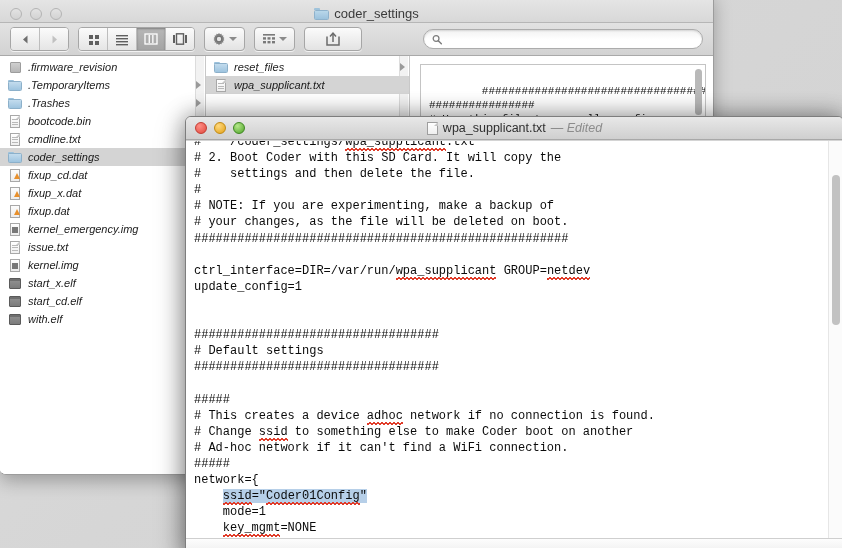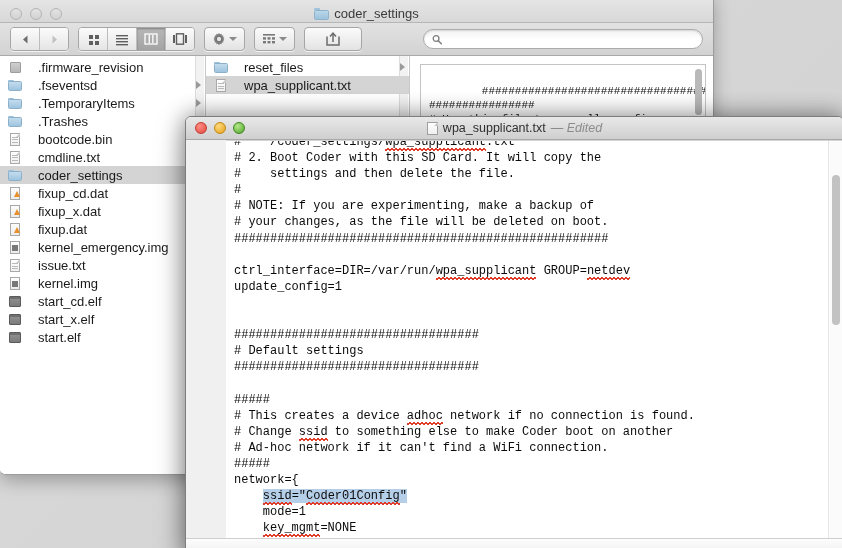--- a/index.html
+++ b/index.html
@@ -190,25 +190,26 @@
   }
   #col1 { width: 206px; padding-top: 2px; }
   #col2 { width: 204px; padding-top: 2px; }
   #col3 { width: 302px; padding: 8px 6px 6px 10px; border-right: none; }
 
   .frow {
     height: 18px;
     display: flex;
     align-items: center;
     padding: 0 4px 0 8px;
-    gap: 16px;
-    font-size: 13px;
+    gap: 6px;
+    font-size: 11px;
     color: #1a1a1a;
     position: relative;
     white-space: nowrap;
+    font-style: italic;
   }
   .frow.sel-inactive { background: #d4d4d4; }
   .frow .disc {
     margin-left: auto;
     width: 0; height: 0;
     border-top: 4px solid transparent;
     border-bottom: 4px solid transparent;
     border-left: 5px solid #9a9a9a;
     flex: none;
   }
@@ -348,21 +349,20 @@
     border-width: 0 0 4px 4px; border-style:solid;
     border-color: transparent transparent #c6c6c6 transparent;
   }
 
   #te-body {
     flex: 1;
     background: #ffffff;
     position: relative;
     overflow: hidden;
     border-top: 1px solid #d4d4d4;
-    margin-left: 40px;
   }
   #te-text {
     position: absolute;
     left: 8px;
     top: -7px;
     font-family: "Liberation Mono", monospace;
     font-size: 12px;
     line-height: 16.1px;
     color: #0a0a0a;
     white-space: pre;
@@ -516,25 +516,20 @@
 
   <div id="finder-columns">
     <div class="col" id="col1">
       <div class="col-scroll"></div>
     <div class="frow">
           <span class="ico ico-gray"></span>
           <span>.firmware_revision</span>
         </div>
         <div class="frow">
           <span class="ico ico-folder"></span>
-          <span>.fseventsd</span>
-          <span class="disc"></span>
-        </div>
-        <div class="frow">
-          <span class="ico ico-folder"></span>
           <span>.TemporaryItems</span>
           <span class="disc"></span>
         </div>
         <div class="frow">
           <span class="ico ico-folder"></span>
           <span>.Trashes</span>
           <span class="disc"></span>
         </div>
         <div class="frow">
           <span class="ico ico-doc">
@@ -574,29 +569,29 @@
             <span class="ico-doc-lines"></span>
           </span>
           <span>issue.txt</span>
         </div>
         <div class="frow">
           <span class="ico ico-img"></span>
           <span>kernel.img</span>
         </div>
         <div class="frow">
           <span class="ico ico-exe"></span>
+          <span>start_x.elf</span>
+        </div>
+        <div class="frow">
+          <span class="ico ico-exe"></span>
           <span>start_cd.elf</span>
         </div>
         <div class="frow">
           <span class="ico ico-exe"></span>
-          <span>start_x.elf</span>
-        </div>
-        <div class="frow">
-          <span class="ico ico-exe"></span>
-          <span>start.elf</span>
+          <span>with.elf</span>
         </div>
       </div>
     <div class="col" id="col2">
       <div class="col-scroll"></div>
         <div class="frow">
           <span class="ico ico-folder"></span>
           <span>reset_files</span>
           <span class="disc"></span>
         </div>
         <div class="frow sel-inactive">

